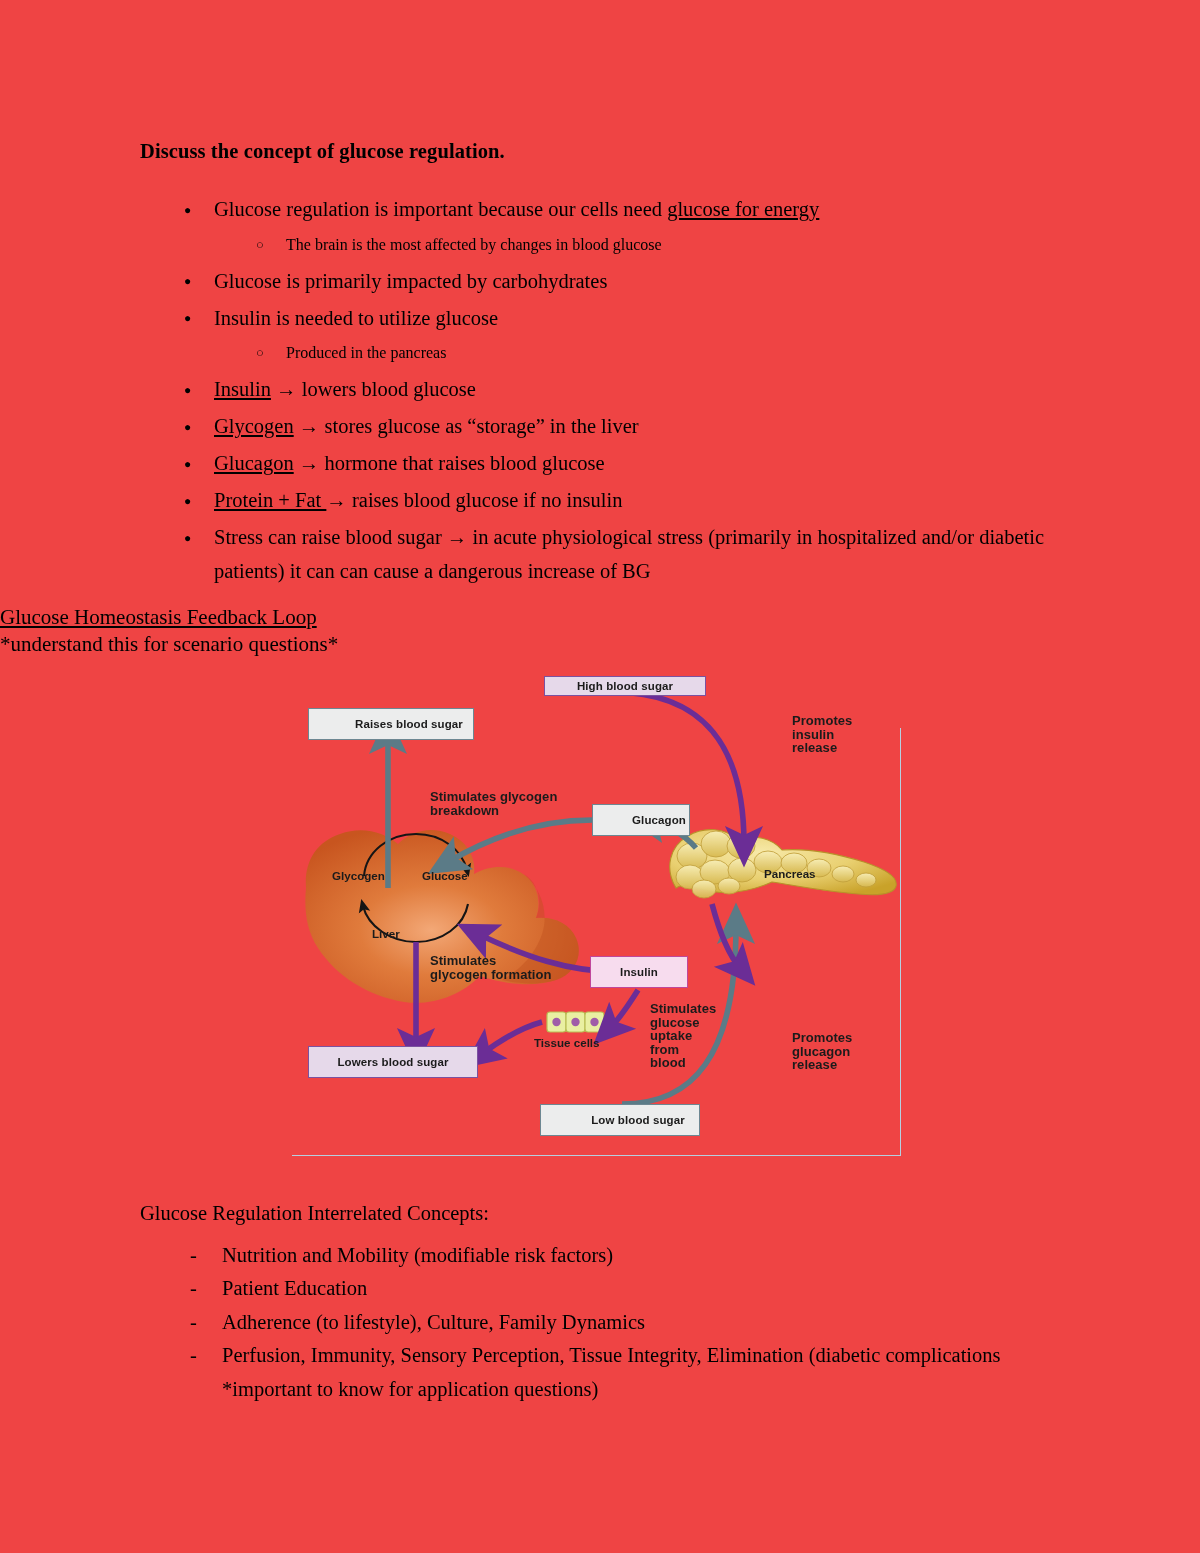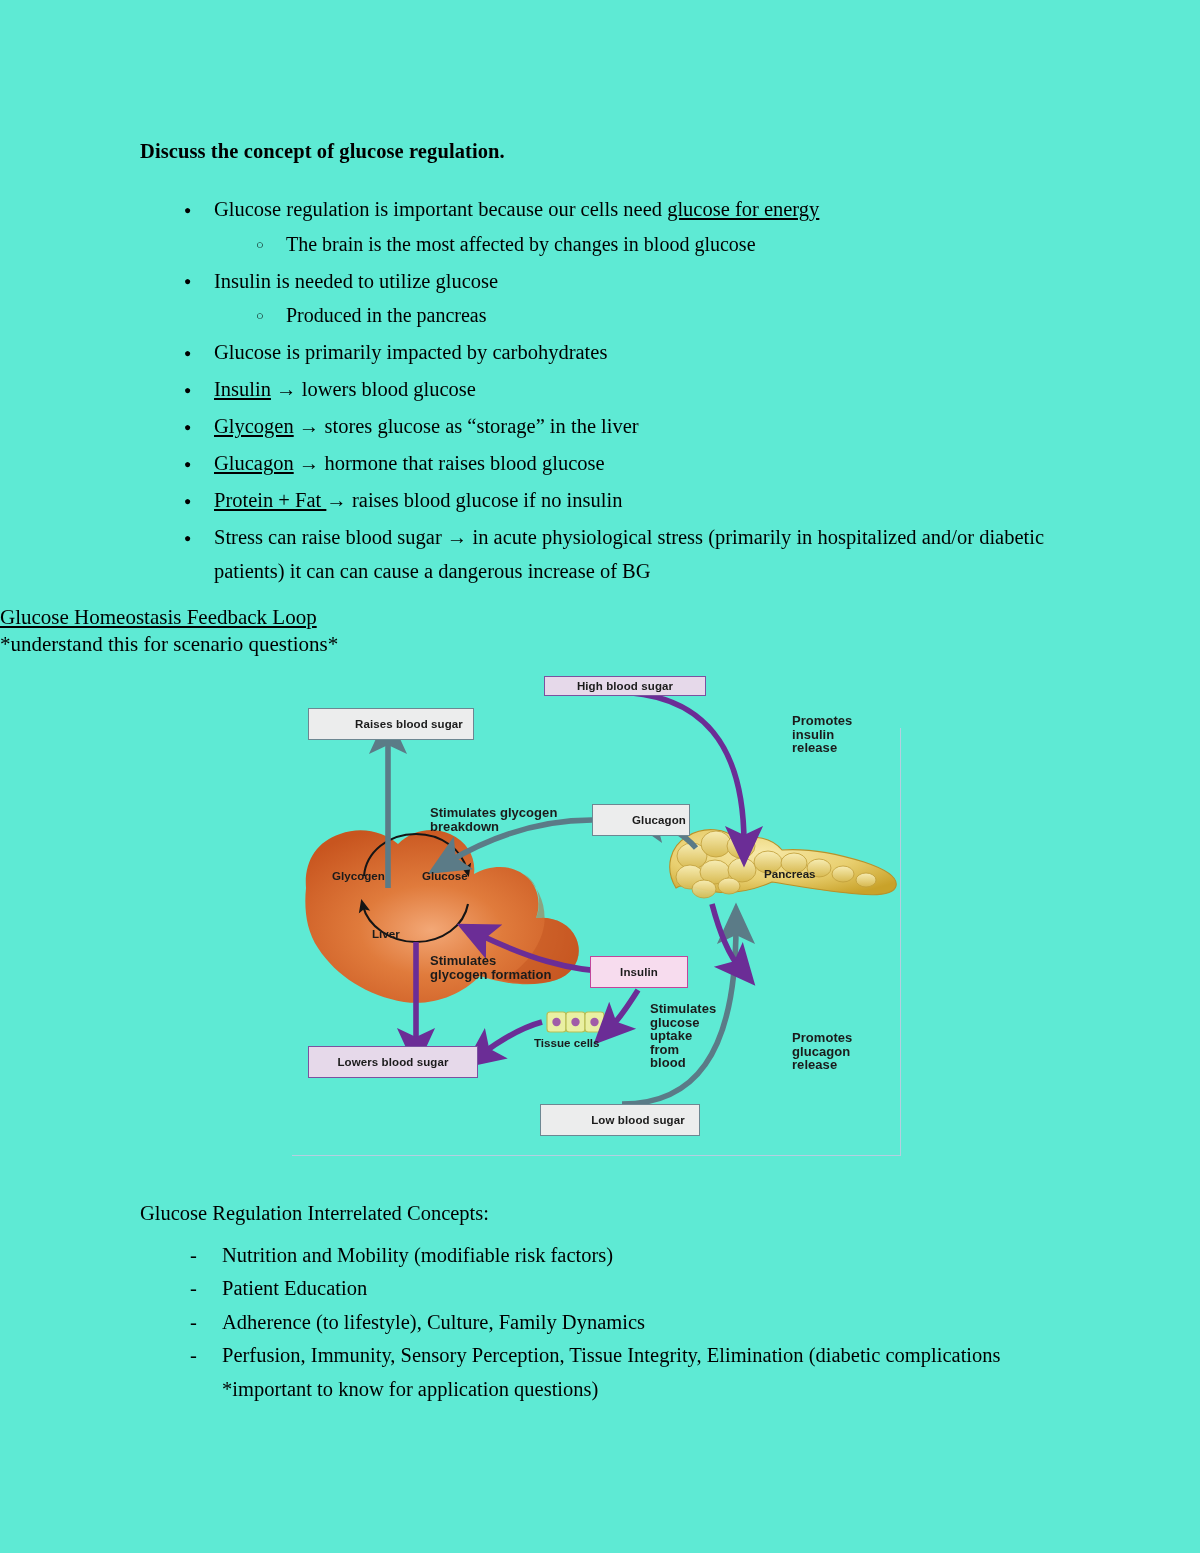--- a/index.html
+++ b/index.html
@@ -9,21 +9,21 @@
     background: #ffffff;
   }
   body {
     font-family: "Liberation Serif", "DejaVu Serif", serif;
     color: #000000;
   }
   #page {
     position: relative;
     width: 1200px;
     height: 1553px;
-    background: #5eead4;
+    background: #ef4444;
     overflow: hidden;
   }
 
   
   .doc-body {
     position: absolute;
     left: 140px;
     top: 140px;
     width: 920px;
   }
@@ -54,21 +54,21 @@
     line-height: 34px;
   }
   ul.lvl2 {
     list-style: none;
     margin: 1px 0 2px 0;
     padding: 0;
   }
   ul.lvl2 > li {
     position: relative;
     padding-left: 72px;
-    font-size: 20px;
+    font-size: 16px;
     line-height: 33.5px;
   }
   ul.lvl2 > li::before {
     content: "\25CB";
     position: absolute;
     left: 42px;
     top: 0;
     font-size: 13px;
     line-height: 34px;
   }
@@ -191,28 +191,28 @@
     <p class="heading">Discuss the concept of glucose regulation.</p>
 
     <ul class="lvl1">
       <li>
         <span>Glucose regulation is important because our cells need </span><span class="u">glucose for energy</span>
         <ul class="lvl2">
           <li>The brain is the most affected by changes in blood glucose</li>
         </ul>
       </li>
 
+      <li>Glucose is primarily impacted by carbohydrates</li>
+
       <li>
         <span>Insulin is needed to utilize glucose</span>
         <ul class="lvl2">
           <li>Produced in the pancreas</li>
         </ul>
       </li>
-
-      <li>Glucose is primarily impacted by carbohydrates</li>
 
       <li class="wide-bullet">
         <span class="u">Insulin</span><span> → lowers blood glucose</span>
       </li>
       <li class="wide-bullet">
         <span class="u">Glycogen</span><span> → stores glucose as “storage” in the liver</span>
       </li>
       <li class="wide-bullet">
         <span class="u">Glucagon</span><span> → hormone that raises blood glucose</span>
       </li>
@@ -344,21 +344,21 @@
       <div class="node pink" style="left:298px; top:280px; width:98px; height:32px;">Insulin</div>
 
       <div class="node lav" style="left:16px; top:370px; width:170px; height:32px;">Lowers blood sugar</div>
 
       <div class="node gray" style="left:248px; top:428px; width:160px; height:32px;">Low blood sugar</div>
 
       <div class="cap" style="left:500px; top:38px;">Promotes<br>insulin<br>release</div>
 
       <div class="cap" style="left:500px; top:355px;">Promotes<br>glucagon<br>release</div>
 
-      <div class="cap" style="left:138px; top:130px;">Stimulates glycogen<br>breakdown</div>
+      <div class="cap" style="left:138px; top:114px;">Stimulates glycogen<br>breakdown</div>
 
       <div class="cap" style="left:138px; top:278px;">Stimulates<br>glycogen formation</div>
 
       <div class="cap" style="left:358px; top:326px;">Stimulates<br>glucose<br>uptake<br>from<br>blood</div>
 
       <div class="organ-label" style="left:40px; top:193px;">Glycogen</div>
       <div class="organ-label" style="left:130px; top:193px;">Glucose</div>
       <div class="organ-label" style="left:36px; top:251px;padding-left:44px;">Liver</div>
       <div class="organ-label" style="left:472px; top:191px;">Pancreas</div>
       <div class="organ-label" style="left:242px; top:360px;">Tissue cells</div>

